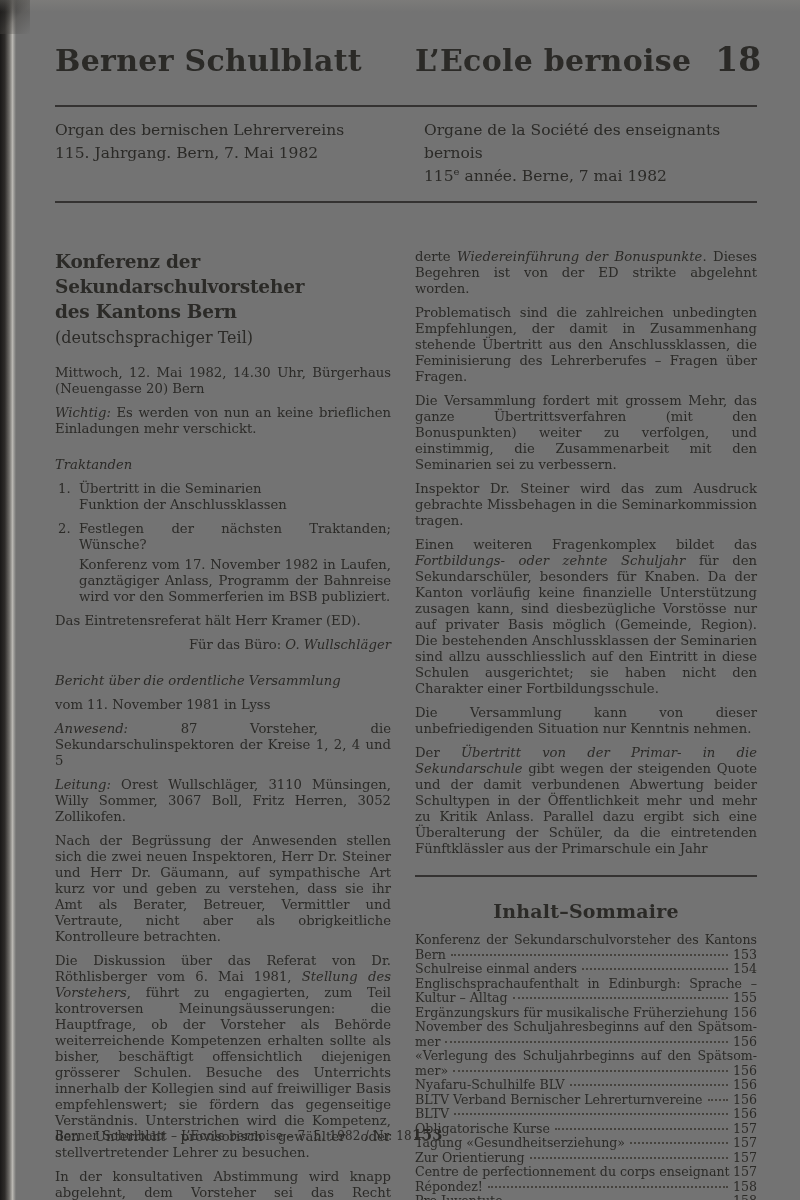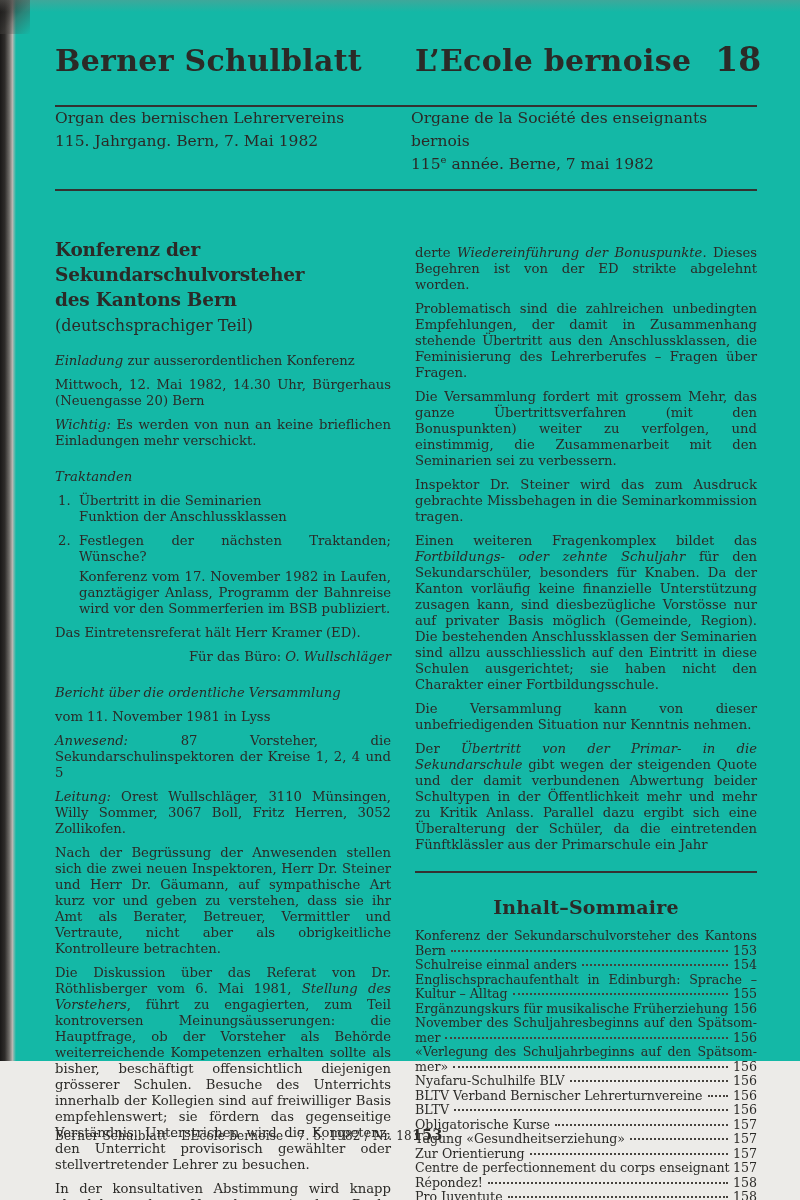--- a/index.html
+++ b/index.html
@@ -3,21 +3,21 @@
 <meta charset="utf-8">
 <style>
   html, body {
     margin: 0; padding: 0;
     width: 800px; height: 1200px;
     overflow: hidden;
     background: #ecebe8;
     color: #2b2a27;
     font-family: "DejaVu Serif", "Liberation Serif", serif;
   }
-  .page { position: absolute; inset: 0; width: 800px; height: 1061px; background: #14b8a6; }
+  .page { position: absolute; inset: 0; width: 800px; height: 1200px; background: #737373; }
   
   .scan-edge {
     position: absolute; left: 0; top: 0; bottom: 0; width: 16px;
     background: linear-gradient(90deg, #191817 0%, #2f2d2b 30%, #6f6d69 58%, #b9b7b2 78%, rgba(236,235,232,0) 100%);
   }
   .scan-edge-corner {
     position: absolute; left: 0; top: 0; width: 30px; height: 34px;
     background: linear-gradient(135deg, rgba(25,24,23,0.9) 0%, rgba(70,68,65,0.45) 55%, rgba(236,235,232,0) 100%);
   }
   .scan-top {
@@ -31,40 +31,40 @@
     display: grid; grid-template-columns: 336px 1fr auto; column-gap: 24px;
     align-items: baseline; margin-top: 40px;
   }
   .m-title { font-size: 30px; font-weight: 700; letter-spacing: 0.3px; line-height: 1.1; white-space: nowrap; }
   .m-issue { font-size: 33px; font-weight: 700; text-align: right; }
 
   .rule { border: none; margin: 0; }
   .rule-heavy { border-top: 2px solid #343231; }
   .rule-1 { margin-top: 26px; }
   .organ {
-    display: grid; grid-template-columns: 336px 1fr; column-gap: 20px;
-    font-size: 15.5px; line-height: 23px;
+    display: grid; grid-template-columns: 336px 1fr; column-gap: 33px;
+    margin-top: 12px; font-size: 15.5px; line-height: 23px;
   }
   .organ sup { font-size: 10px; line-height: 0; }
   .rule-2 { margin-top: 13px; }
 
   
   .cols { display: grid; grid-template-columns: 336px 1fr; column-gap: 24px; margin-top: 46px; }
 
   .article-title {
     font-size: 18.5px; font-weight: 700; line-height: 25px;
     letter-spacing: -0.2px; margin: 0 0 15px 0;
   }
   .title-suffix { font-weight: 400; font-size: 16px; letter-spacing: 0; }
 
   .para {
     font-size: 13.2px; line-height: 16px;
     text-align: justify; margin: 8px 0 0 0;
   }
-  .para:first-child { margin-top: 8px; }
+  .para:first-child { margin-top: 0; }
   .para .it, .it { font-style: italic; }
   .para.right { text-align: right; }
   .para.gap { margin-top: 20px; }
   .para.li { position: relative; padding-left: 24px; white-space: pre-line; }
   .para.li .marker { position: absolute; left: 3px; top: 0; }
   .para.sub { padding-left: 24px; margin-top: 4px; }
 
   
   .rule-toc { border-top: 2px solid #343231; margin-top: 18px; }
   .toc-heading { font-size: 19px; font-weight: 700; margin: 23px 0 11px 0; letter-spacing: 0.2px; text-align: center; }
@@ -114,21 +114,20 @@
         <div><span>115</span><sup>e</sup><span> année. Berne, 7 mai 1982</span></div>
       </div>
     </div>
 
     <hr class="rule rule-heavy rule-2">
 
     <main class="cols">
       <section class="col col-left">
         <h1 class="article-title"><span>Konferenz der Sekundarschulvorsteher</span><br><span>des Kantons Bern </span><span class="title-suffix">(deutschsprachiger Teil)</span></h1>
         <div id="left-paragraphs">
-            <p class="para"><span class="it">Einladung</span><span> zur ausserordentlichen Konferenz</span></p>
             <p class="para"><span>Mittwoch, 12. Mai 1982, 14.30 Uhr, Bürgerhaus (Neuengasse 20) Bern</span></p>
             <p class="para"><span class="it">Wichtig:</span><span> Es werden von nun an keine brieflichen Einladungen mehr verschickt.</span></p>
             <p class="para gap"><span class="it">Traktanden</span></p>
             <p class="para li"><span class="marker">1.</span><span>Übertritt in die Seminarien
 Funktion der Anschlussklassen</span></p>
             <p class="para li"><span class="marker">2.</span><span>Festlegen der nächsten Traktanden; Wünsche?</span></p>
             <p class="para sub"><span>Konferenz vom 17. November 1982 in Laufen, ganztägiger Anlass, Programm der Bahnreise wird vor den Sommerferien im BSB publiziert.</span></p>
             <p class="para"><span>Das Eintretensreferat hält Herr Kramer (ED).</span></p>
             <p class="para right"><span>Für das Büro: </span><span class="it">O. Wullschläger</span></p>
             <p class="para gap"><span class="it">Bericht über die ordentliche Versammlung</span></p>

